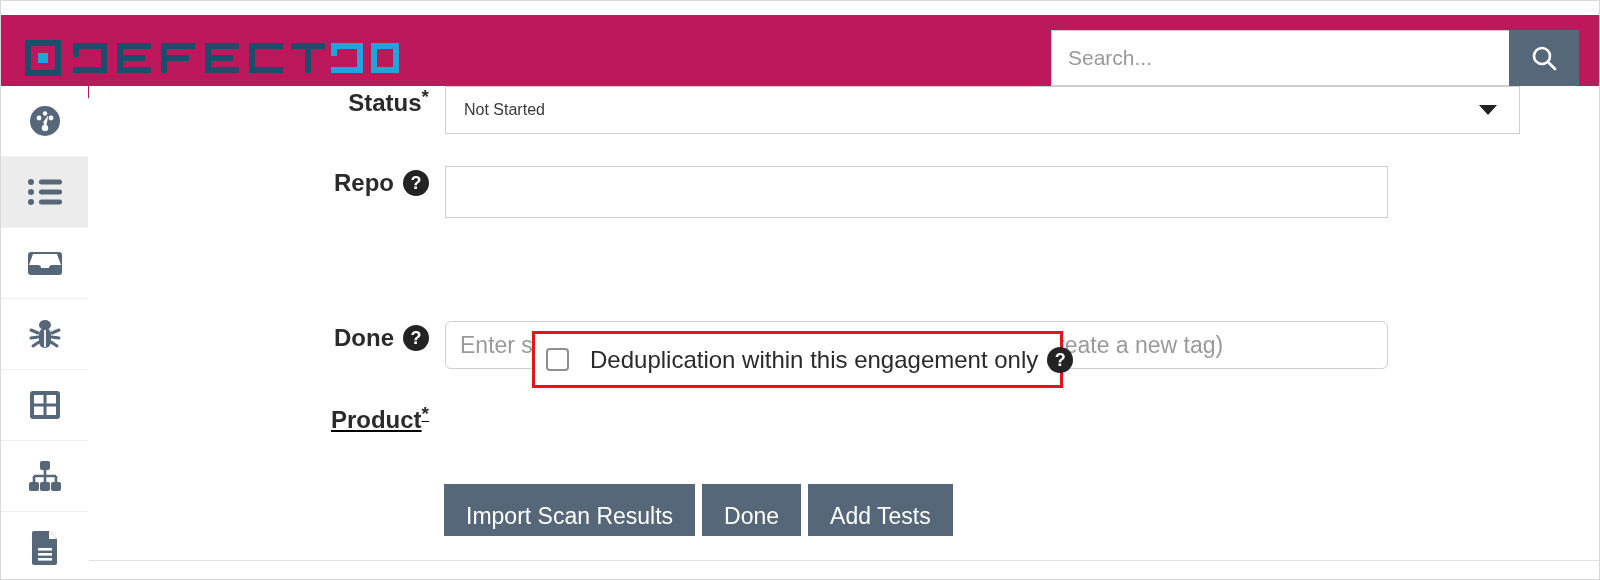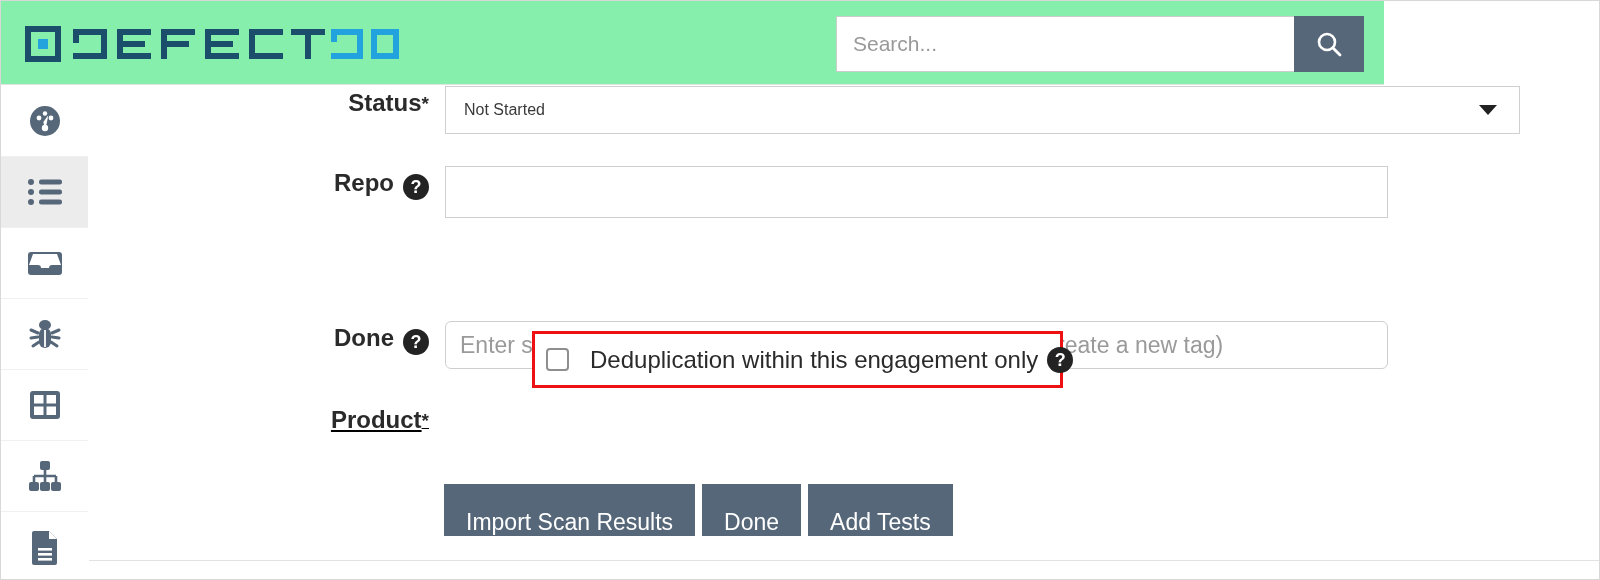--- a/index.html
+++ b/index.html
@@ -13,23 +13,23 @@
   #app {
     position: relative;
     width: 1600px; height: 580px;
     background: #fff;
     border: 1px solid #d8d8d8;
     overflow: hidden;
   }
 
   
   #header {
-    position: absolute; left: 0; top: 0;
-    width: 1383px; height: 84px;
-    background: #86efac;
+    position: absolute; left: 0; top: 14px;
+    width: 1598px; height: 84px;
+    background: #be185d;
     border-bottom: 1px solid #e2e2e2;
   }
   #logo {
     position: absolute; left: 24px; top: 24px;
     height: 38px; display: flex; align-items: center;
   }
   #logo svg { display: block; }
 
   #search-wrap {
     position: absolute; right: 20px; top: 15px;
@@ -82,21 +82,21 @@
   }
   .form-label {
     width: 356px;
     text-align: right;
     padding-right: 16px;
     font-size: 24px;
     font-weight: bold;
     color: #2a2a2a;
     line-height: 34px;
     white-space: nowrap;
-    display: flex; align-items: flex-end; justify-content: flex-end;
+    display: flex; align-items: center; justify-content: flex-end;
   }
   .req-star {
     color: #2a2a2a;
     font-size: 19px;
     vertical-align: super;
     line-height: 1;
     position: relative; top: -7px;
   }
   .help-icon {
     display: inline-flex; align-items: center; justify-content: center;
@@ -181,21 +181,21 @@
     position: absolute;
     left: 355px; top: 398px;
     display: flex; gap: 7px;
   }
   .btn {
     background: #566779;
     border: none;
     color: #ffffff;
     font-family: "Liberation Sans", sans-serif;
     font-size: 23px;
-    padding: 12px 22px;
+    padding: 6px 22px;
     height: 52px;
     line-height: 52px;
     cursor: pointer;
     white-space: nowrap;
   }
 
   #bottom-rule {
     position: absolute;
     left: 88px; bottom: 18px;
     width: 1510px; height: 1px;

